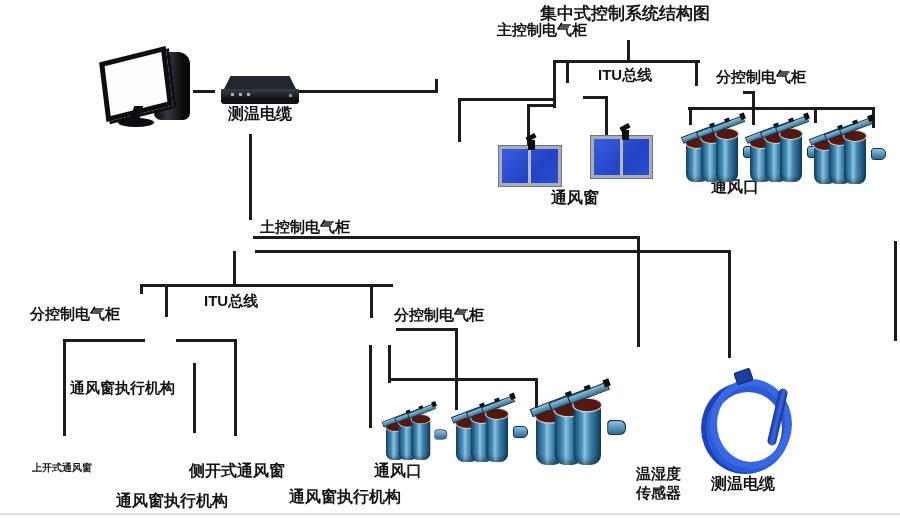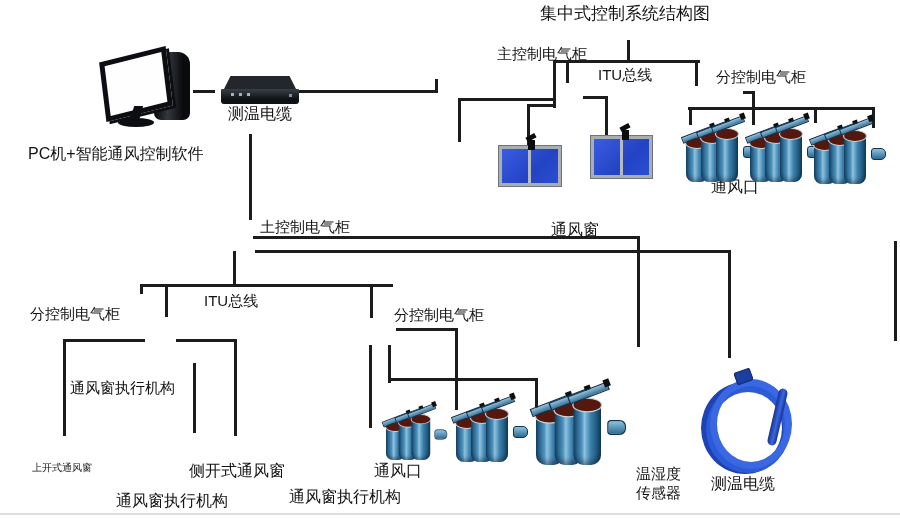--- a/index.html
+++ b/index.html
@@ -1,18 +1,18 @@
 <!DOCTYPE html>
 <html><head>
 <meta charset="utf-8">
 <style>
   html,body{margin:0;padding:0;background:#fff;}
   #stage{position:relative;width:900px;height:518px;background:#fff;overflow:hidden;
          font-family:"Liberation Sans",sans-serif;color:#111;}
-  .lbl{position:absolute;font-weight:normal;white-space:nowrap;line-height:1.05;letter-spacing:0px;color:#141414;}
+  .lbl{position:absolute;font-weight:bold;white-space:nowrap;line-height:1.05;letter-spacing:0px;color:#141414;}
   .ln{position:absolute;background:#1c1c1c;}
   
   .pc{position:absolute;left:98px;top:44px;width:100px;height:82px;}
   .tower{position:absolute;right:8px;top:8px;width:36px;height:68px;border-radius:7px 12px 7px 7px;
          background:linear-gradient(90deg,#07080a,#34383f 38%,#0a0b0d 80%);}
   .tower::after{content:"";position:absolute;left:9px;top:36px;width:9px;height:9px;border-radius:50%;
          background:#1d2025;border:1px solid #4a4f57;}
   .screen{position:absolute;left:4px;top:10px;width:58px;height:50px;background:#fefefe;
          border:5px solid #0d0e11;transform:rotate(-7deg) skewY(-7deg);box-shadow:3px 3px 0 #0d0e11;}
   .stand{position:absolute;left:34px;top:62px;width:9px;height:15px;background:#0d0e11;transform:skewX(-16deg);}
@@ -197,26 +197,25 @@
   </div>
 
   <div class="cable">
     <div class="ring r1"></div>
     <div class="ring r2"></div>
     <div class="ring r3"></div>
     <div class="seg"></div>
     <div class="plug"></div>
   </div>
 
-  <div class="lbl" style="left:497px;top:46px;font-size:15px;">主控制电气柜</div>
+  <div class="lbl" style="left:497px;top:22px;font-size:15px;">主控制电气柜</div>
   <div class="lbl" style="left:598px;top:67px;font-size:15px;">ITU总线</div>
   <div class="lbl" style="left:716px;top:69px;font-size:15px;">分控制电气柜</div>
   <div class="lbl" style="left:228px;top:106px;font-size:16px;">测温电缆</div>
-  <div class="lbl" style="left:28px;top:146px;font-size:16px;">PC机+智能通风控制软件</div>
-  <div class="lbl" style="left:551px;top:190px;font-size:16px;margin-top:32px;">通风窗</div>
+  <div class="lbl" style="left:551px;top:190px;font-size:16px;">通风窗</div>
   <div class="lbl" style="left:711px;top:179px;font-size:16px;">通风口</div>
   <div class="lbl" style="left:260px;top:219px;font-size:15px;">土控制电气柜</div>
   <div class="lbl" style="left:30px;top:306px;font-size:15px;">分控制电气柜</div>
   <div class="lbl" style="left:204px;top:293px;font-size:15px;">ITU总线</div>
   <div class="lbl" style="left:394px;top:307px;font-size:15px;">分控制电气柜</div>
   <div class="lbl" style="left:70px;top:380px;font-size:15px;">通风窗执行机构</div>
   <div class="lbl" style="left:32px;top:463px;font-size:10px;">上开式通风窗</div>
   <div class="lbl" style="left:189px;top:463px;font-size:16px;">侧开式通风窗</div>
   <div class="lbl" style="left:116px;top:493px;font-size:16px;">通风窗执行机构</div>
   <div class="lbl" style="left:374px;top:463px;font-size:16px;">通风口</div>

